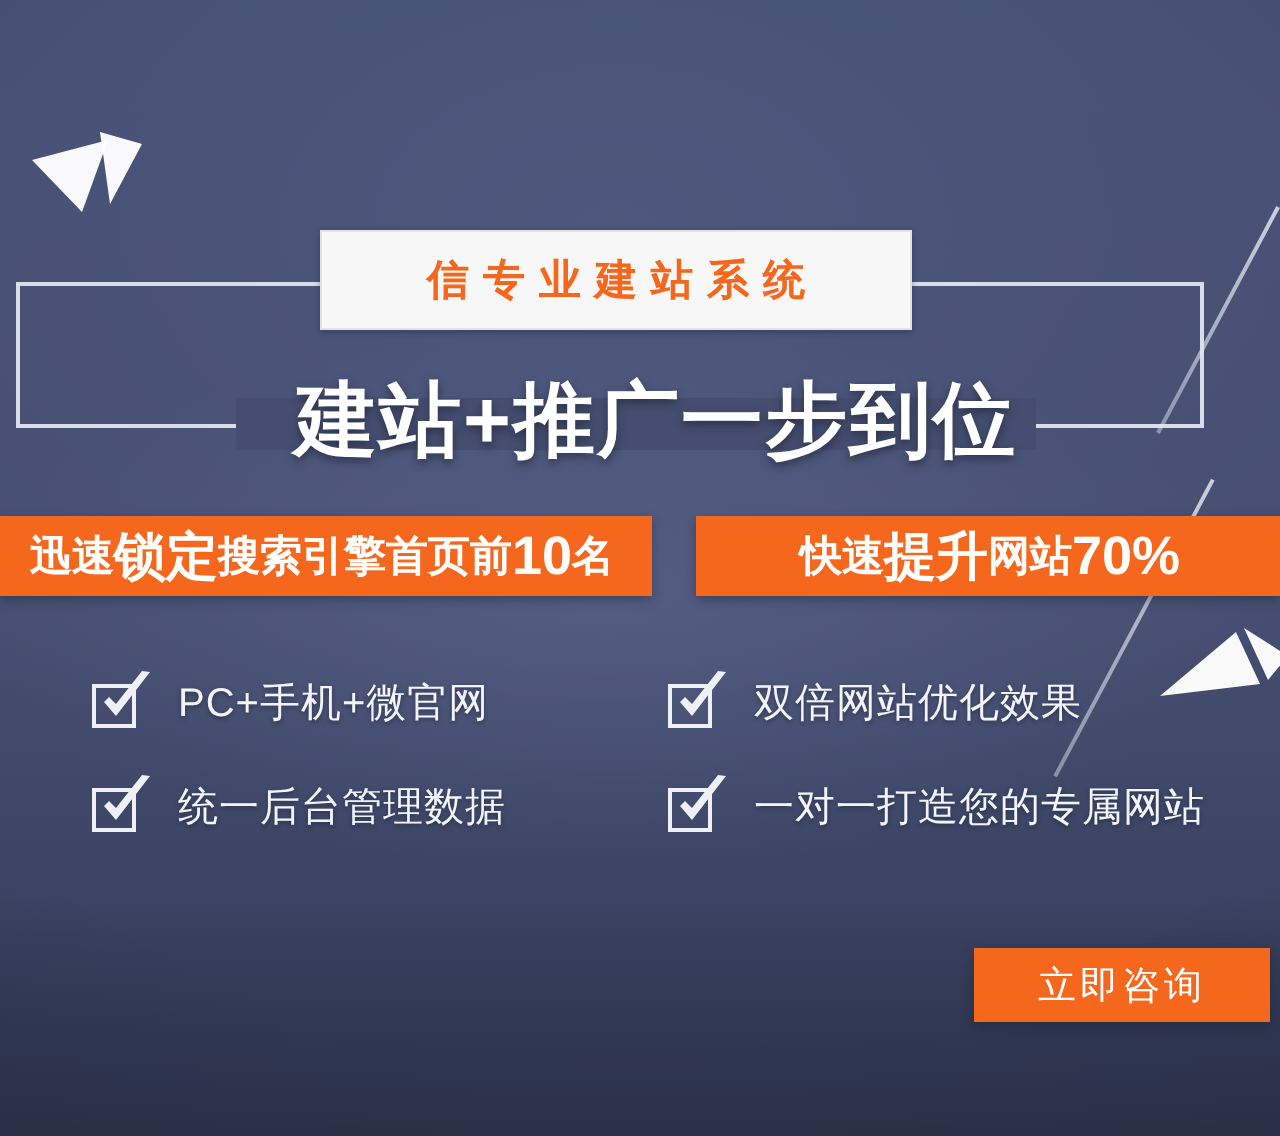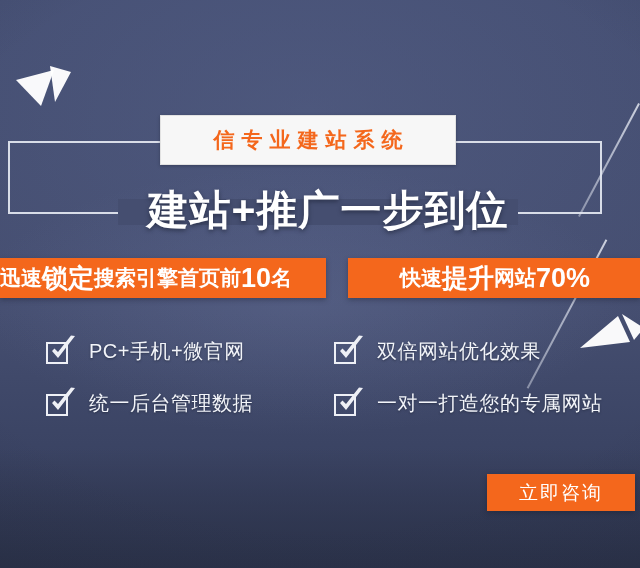--- a/index.html
+++ b/index.html
@@ -103,21 +103,21 @@
   
   .badge {
     position:absolute;
     height:40px;
     background:#f4671c;
     display:flex; align-items:center;
     color:#ffffff;
     white-space:nowrap;
     box-shadow:0 2px 5px rgba(20,25,40,0.35);
   }
-  .badge-left  { left:0px;   top:258px; width:326px; justify-content:flex-start; padding-right:4px; }
+  .badge-left  { left:0px;   top:258px; width:326px; justify-content:center; padding-right:4px; }
   .badge-right { left:348px; top:258px; width:292px; justify-content:center; padding-left:2px;align-items:center; }
   .badge span { display:inline-block; font-weight:bold; }
   .bd-sm { font-size:21px; }
   .bd-lg { font-size:26px; }
   .bd-num { font-size:27px; }
 
   
   .features { position:absolute; left:0; top:330px; width:640px; }
   .feat-row { position:absolute; display:flex; align-items:center; white-space:nowrap; }
   .feat-c1 { left:46px; }

